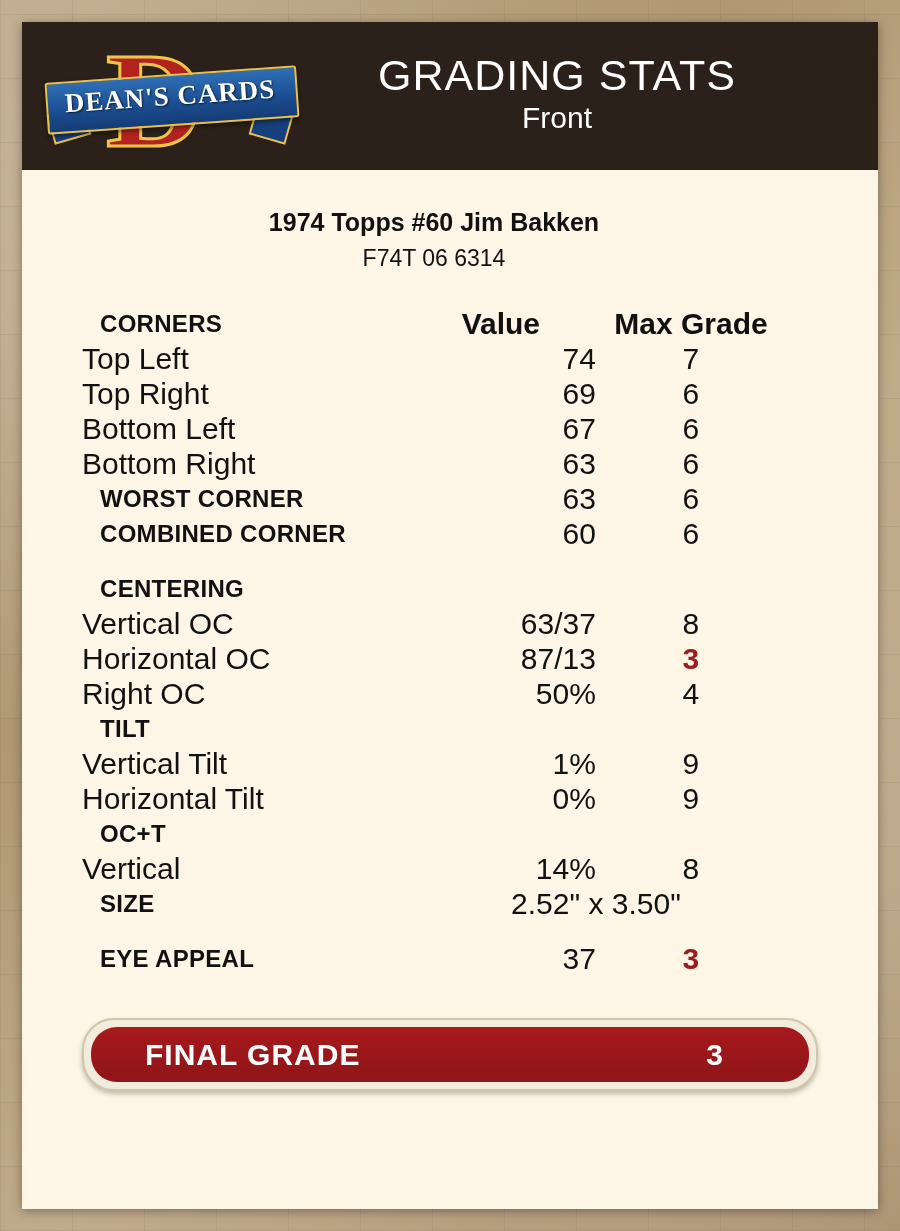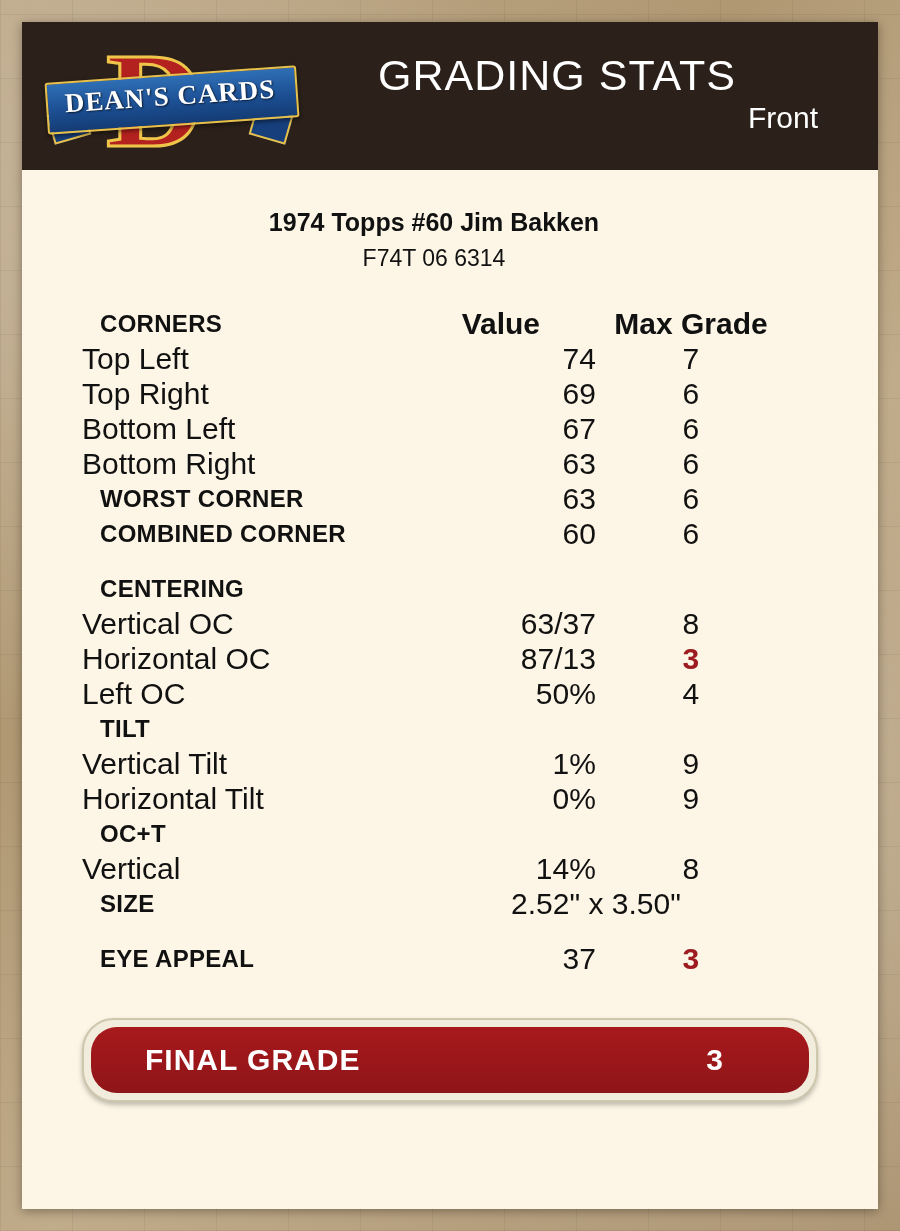--- a/index.html
+++ b/index.html
@@ -109,21 +109,20 @@
     padding-right: 60px;
   }
   .header-title {
     font-size: 43px;
     letter-spacing: 1px;
     line-height: 1.05;
   }
   .header-subtitle {
     font-size: 30px;
     line-height: 1.35;
-    text-align: right;
   }
 
   
   .content {
     padding: 38px 92px 0 60px;
   }
   .card-title {
     text-align: center;
     font-size: 25px;
     font-weight: bold;
@@ -163,21 +162,21 @@
     position: relative;
     background: #f2ecdc;
     border: 2px solid #cfc6ae;
     border-radius: 32px;
     padding: 7px;
     box-shadow: 0 3px 5px rgba(0,0,0,0.25);
   }
   .final-bar {
     background: linear-gradient(180deg, #a8191c 0%, #8e1518 100%);
     border-radius: 26px;
-    height: 66px;
+    height: 55px;
     display: flex;
     align-items: center;
     justify-content: space-between;
     padding: 0 46px 0 54px;
     color: #fff;
   }
   .final-label {
     font-size: 30px;
     font-weight: bold;
     letter-spacing: 1px;
@@ -267,21 +266,21 @@
           <td class="label">Vertical OC</td>
           <td class="value">63/37</td>
           <td class="grade">8</td>
         </tr>
         <tr>
           <td class="label">Horizontal OC</td>
           <td class="value">87/13</td>
           <td class="grade grade-bad">3</td>
         </tr>
         <tr>
-          <td class="label">Left OC</td>
+          <td class="label">Right OC</td>
           <td class="value">50%</td>
           <td class="grade">4</td>
         </tr>
 
         <tr>
           <td class="label head">TILT</td>
           <td class="value"></td>
           <td class="grade"></td>
         </tr>
         <tr>

